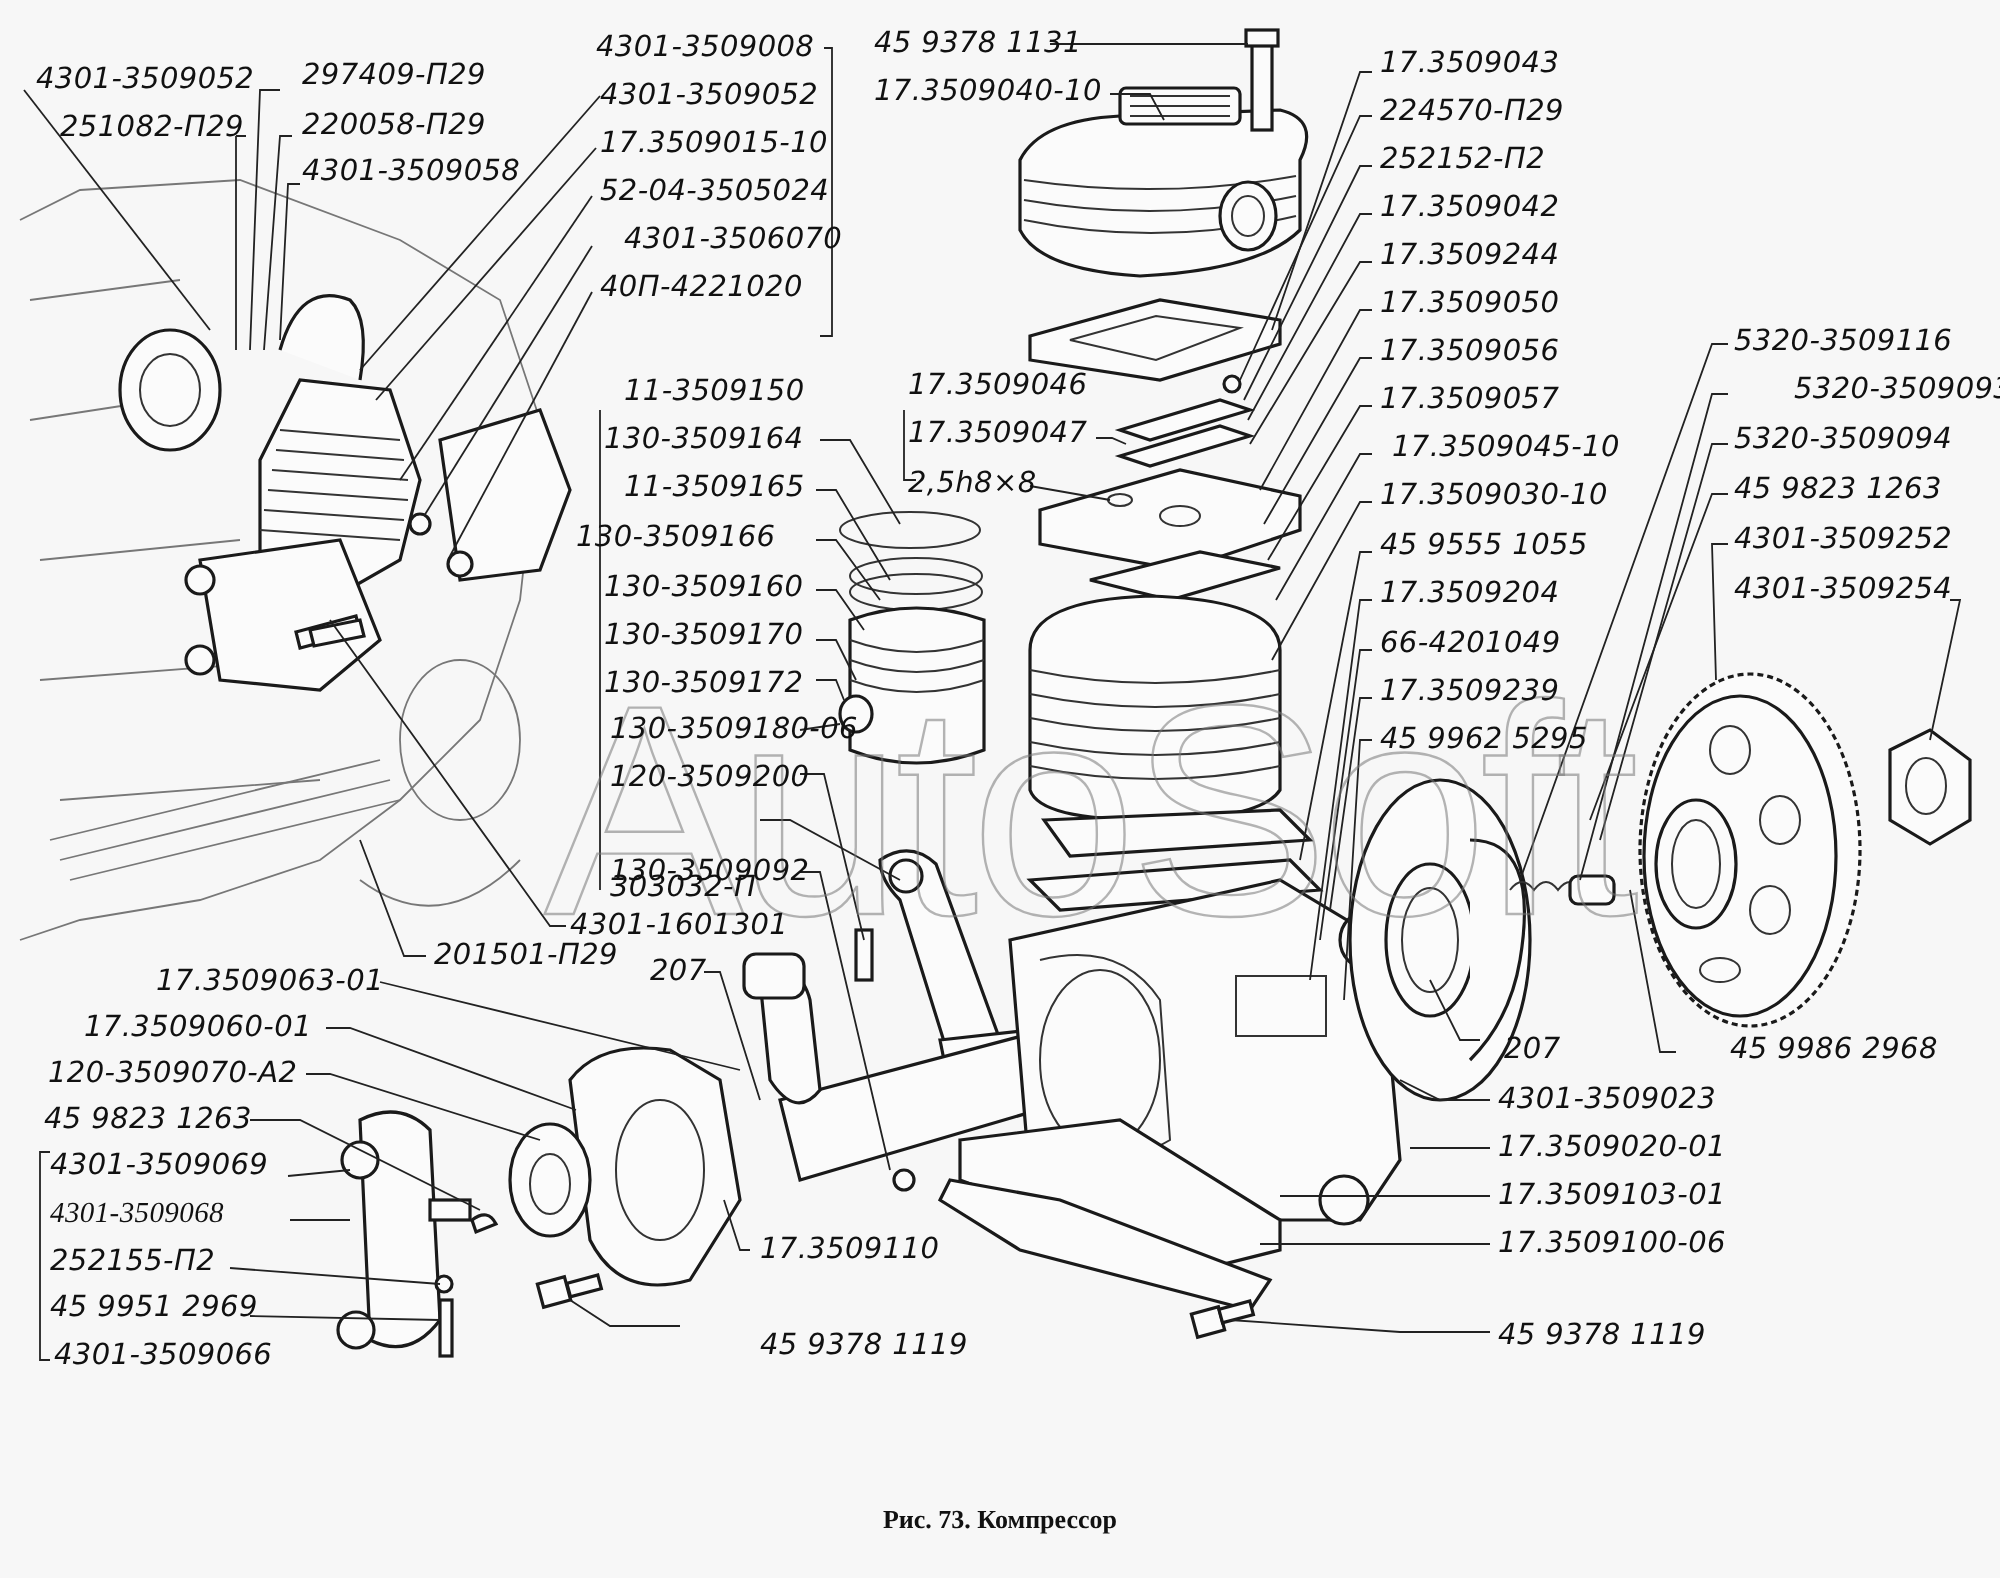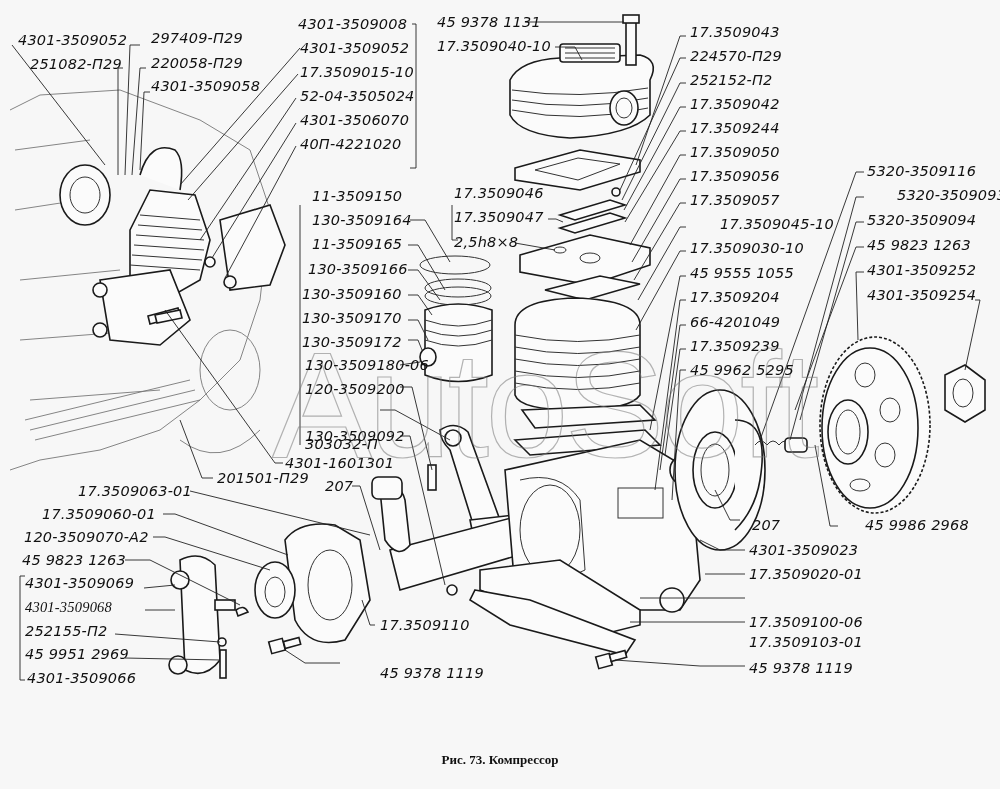--- a/index.html
+++ b/index.html
@@ -251,57 +251,57 @@
   <div class="lbl" style="left:18px;top:32px;">4301-3509052</div>
   <div class="lbl" style="left:30px;top:56px;">251082-П29</div>
   <div class="lbl" style="left:151px;top:30px;">297409-П29</div>
   <div class="lbl" style="left:151px;top:55px;">220058-П29</div>
   <div class="lbl" style="left:151px;top:78px;text-align:right;">4301-3509058</div>
 
   <div class="lbl" style="left:298px;top:16px;">4301-3509008</div>
   <div class="lbl" style="left:300px;top:40px;">4301-3509052</div>
   <div class="lbl" style="left:300px;top:64px;">17.3509015-10</div>
   <div class="lbl" style="left:300px;top:88px;">52-04-3505024</div>
-  <div class="lbl" style="left:300px;top:112px;text-align:right;">4301-3506070</div>
+  <div class="lbl" style="left:312px;top:112px;text-align:right;">4301-3506070</div>
   <div class="lbl" style="left:300px;top:136px;">40П-4221020</div>
 
   <div class="lbl" style="left:437px;top:14px;">45 9378 1131</div>
   <div class="lbl" style="left:437px;top:38px;">17.3509040-10</div>
 
   <div class="lbl" style="left:690px;top:24px;">17.3509043</div>
   <div class="lbl" style="left:690px;top:48px;">224570-П29</div>
   <div class="lbl" style="left:690px;top:72px;">252152-П2</div>
   <div class="lbl" style="left:690px;top:96px;">17.3509042</div>
   <div class="lbl" style="left:690px;top:120px;">17.3509244</div>
   <div class="lbl" style="left:690px;top:144px;">17.3509050</div>
   <div class="lbl" style="left:690px;top:168px;">17.3509056</div>
   <div class="lbl" style="left:690px;top:192px;">17.3509057</div>
-  <div class="lbl" style="left:720px;top:216px;font-style:italic;">17.3509045-10</div>
+  <div class="lbl" style="left:696px;top:216px;font-style:italic;">17.3509045-10</div>
   <div class="lbl" style="left:690px;top:240px;">17.3509030-10</div>
   <div class="lbl" style="left:690px;top:265px;">45 9555 1055</div>
   <div class="lbl" style="left:690px;top:289px;">17.3509204</div>
   <div class="lbl" style="left:690px;top:314px;">66-4201049</div>
   <div class="lbl" style="left:690px;top:338px;">17.3509239</div>
   <div class="lbl" style="left:690px;top:362px;">45 9962 5295</div>
 
   <div class="lbl" style="left:867px;top:163px;">5320-3509116</div>
   <div class="lbl" style="left:897px;top:187px;">5320-3509093</div>
   <div class="lbl" style="left:867px;top:212px;">5320-3509094</div>
   <div class="lbl" style="left:867px;top:237px;">45 9823 1263</div>
   <div class="lbl" style="left:867px;top:262px;">4301-3509252</div>
   <div class="lbl" style="left:867px;top:287px;">4301-3509254</div>
 
   <div class="lbl" style="left:454px;top:185px;">17.3509046</div>
   <div class="lbl" style="left:454px;top:209px;">17.3509047</div>
   <div class="lbl" style="left:454px;top:234px;">2,5h8×8</div>
 
   <div class="lbl" style="left:312px;top:188px;">11-3509150</div>
-  <div class="lbl" style="left:312px;top:212px;">130-3509164</div>
+  <div class="lbl" style="left:302px;top:212px;">130-3509164</div>
   <div class="lbl" style="left:312px;top:236px;">11-3509165</div>
-  <div class="lbl" style="left:308px;top:261px;">130-3509166</div>
+  <div class="lbl" style="left:288px;top:261px;">130-3509166</div>
   <div class="lbl" style="left:302px;top:286px;">130-3509160</div>
   <div class="lbl" style="left:302px;top:310px;">130-3509170</div>
   <div class="lbl" style="left:302px;top:334px;">130-3509172</div>
   <div class="lbl" style="left:305px;top:357px;">130-3509180-06</div>
   <div class="lbl" style="left:305px;top:381px;">120-3509200</div>
   <div class="lbl" style="left:305px;top:404px;margin-top:32px;">303032-П</div>
   <div class="lbl" style="left:305px;top:428px;">130-3509092</div>
   <div class="lbl" style="left:285px;top:455px;">4301-1601301</div>
 
   <div class="lbl" style="left:217px;top:470px;">201501-П29</div>
@@ -317,17 +317,17 @@
   <div class="lbl" style="left:24px;top:529px;">120-3509070-А2</div>
   <div class="lbl" style="left:22px;top:552px;">45 9823 1263</div>
   <div class="lbl" style="left:25px;top:575px;">4301-3509069</div>
   <div class="lbl" style="left:25px;top:599px;font-family:Liberation Serif, serif;">4301-3509068</div>
   <div class="lbl" style="left:25px;top:623px;">252155-П2</div>
   <div class="lbl" style="left:25px;top:646px;">45 9951 2969</div>
   <div class="lbl" style="left:27px;top:670px;">4301-3509066</div>
 
   <div class="lbl" style="left:749px;top:542px;">4301-3509023</div>
   <div class="lbl" style="left:749px;top:566px;">17.3509020-01</div>
-  <div class="lbl" style="left:749px;top:590px;margin-top:44px;">17.3509103-01</div>
+  <div class="lbl" style="left:749px;top:590px;">17.3509103-01</div>
   <div class="lbl" style="left:749px;top:614px;">17.3509100-06</div>
 
   <div class="caption">Рис. 73. Компрессор</div>
 </div>
 
 </body></html>

